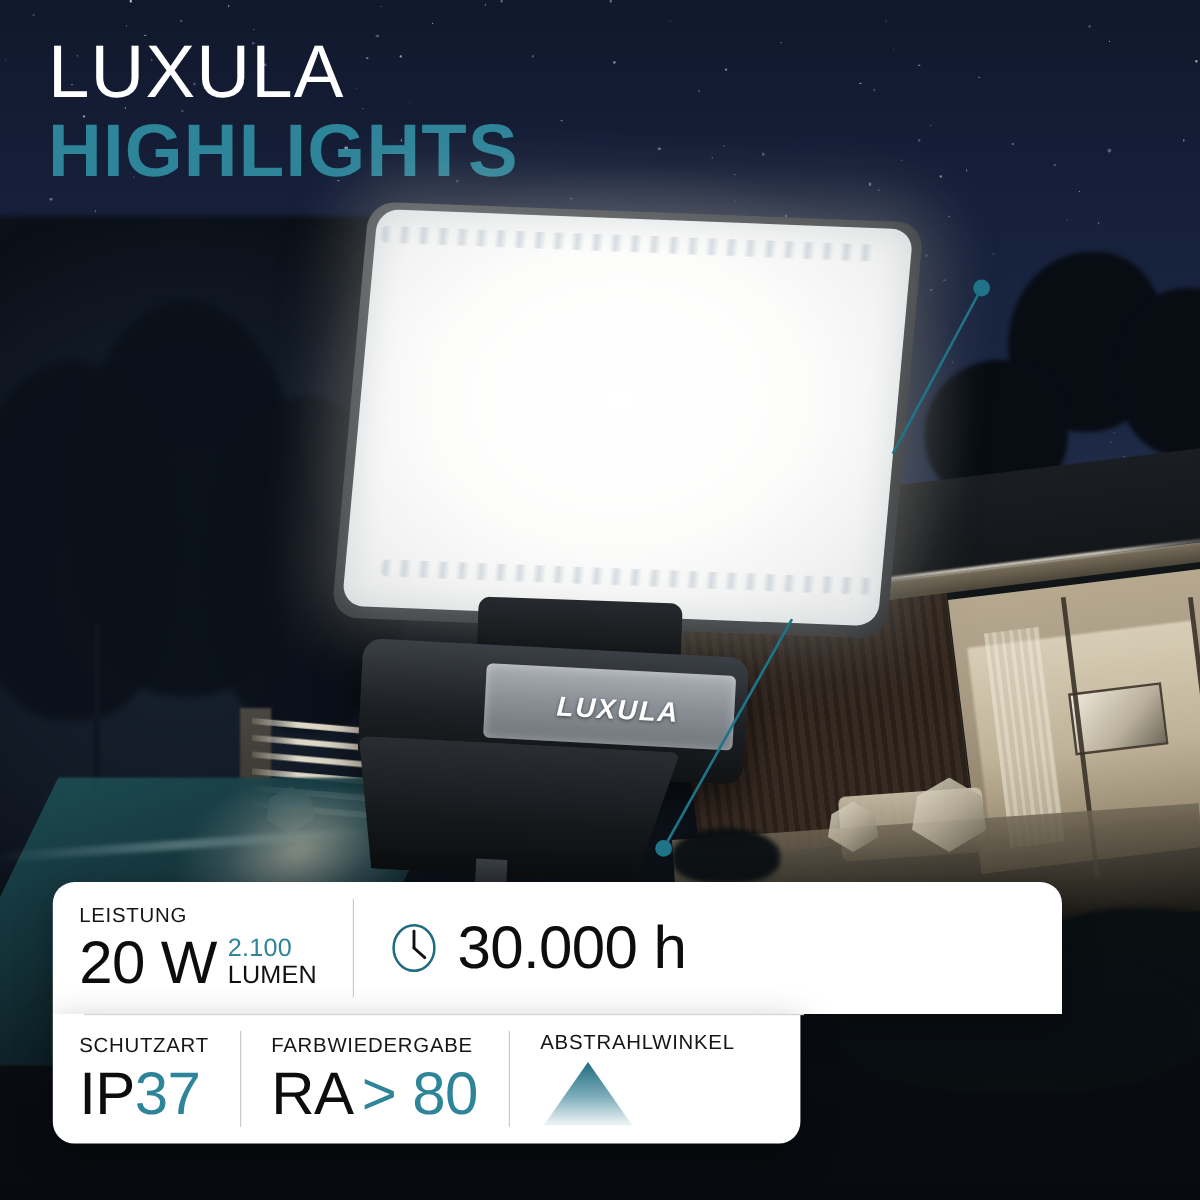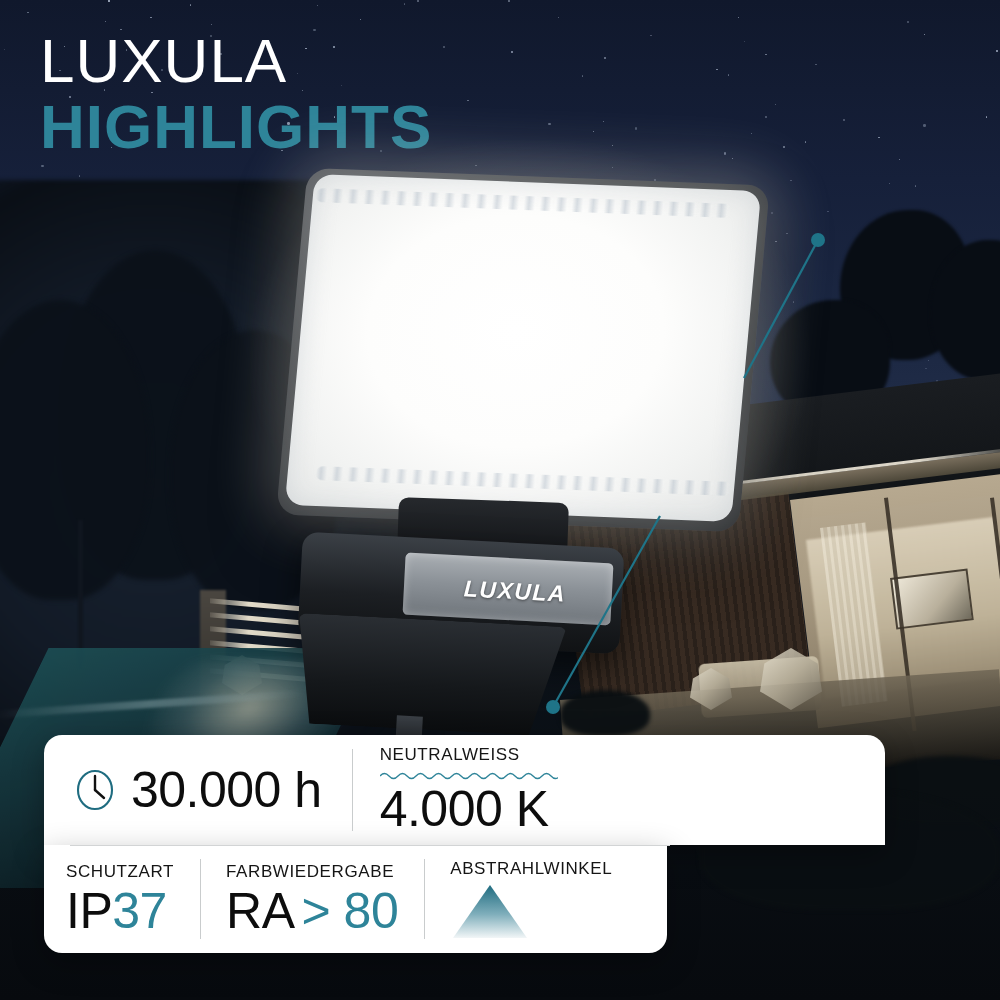--- a/index.html
+++ b/index.html
@@ -536,41 +536,42 @@
     <circle cx="818" cy="240" r="7" fill="#1F7488"></circle>
     <line x1="660" y1="516" x2="553" y2="707" stroke="#1F7488" stroke-width="2.2"></line>
     <circle cx="553" cy="707" r="7" fill="#1F7488"></circle>
   </svg>
 
 
   <div class="specs">
 
     <div class="spec-row top">
 
+      <div class="cell c1">
+        <div class="cap">LEISTUNG</div>
+        <div class="val">
+          <span>20 W</span>
+          <span class="sub">
+            <span class="lm-num" style="color: rgb(46, 132, 153);">2.100</span>
+            <span class="lm-word">LUMEN</span>
+          </span>
+        </div>
+      </div>
 
       <div class="cell c2">
         <div class="val">
           <svg class="clock" width="46" height="46" viewBox="0 0 46 46">
             <ellipse cx="23" cy="23" rx="17" ry="19" fill="none" stroke="#1F6C80" stroke-width="2.1"></ellipse>
             <line x1="23" y1="23" x2="23" y2="9" stroke="#111" stroke-width="2.4" stroke-linecap="round"></line>
             <line x1="23" y1="23" x2="32" y2="31" stroke="#111" stroke-width="2.4" stroke-linecap="round"></line>
           </svg>
           <span>30.000 h</span>
         </div>
       </div>
 
-      <div class="cell c3">
-        <div class="cap">NEUTRALWEISS</div>
-        <svg class="wave" width="178" height="9" viewBox="0 0 178 9">
-          <path d="M0 5 Q4.5 0 9 5 T18 5 T27 5 T36 5 T45 5 T54 5 T63 5 T72 5 T81 5 T90 5 T99 5 T108 5 T117 5 T126 5 T135 5 T144 5 T153 5 T162 5 T171 5 T180 5" fill="none" stroke="#2E8499" stroke-width="1.3"></path>
-        </svg>
-        <div class="val">
-          <span>4.000 K</span>
-        </div>
-      </div>
 
     </div>
 
     <div class="spec-row bottom">
 
       <div class="cell b1">
         <div class="cap">SCHUTZART</div>
         <div class="val">
           <span>IP</span>
           <span class="teal" style="color: rgb(46, 132, 153);">37</span>

